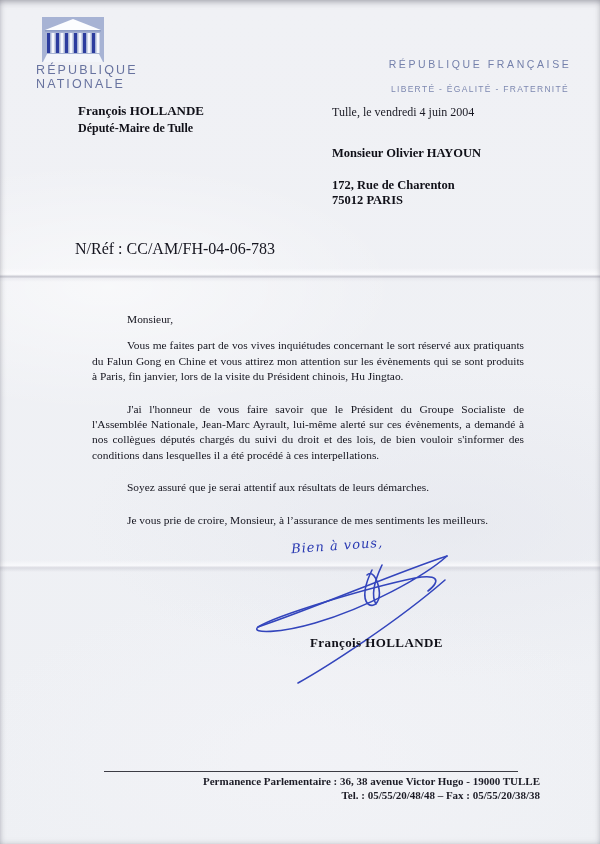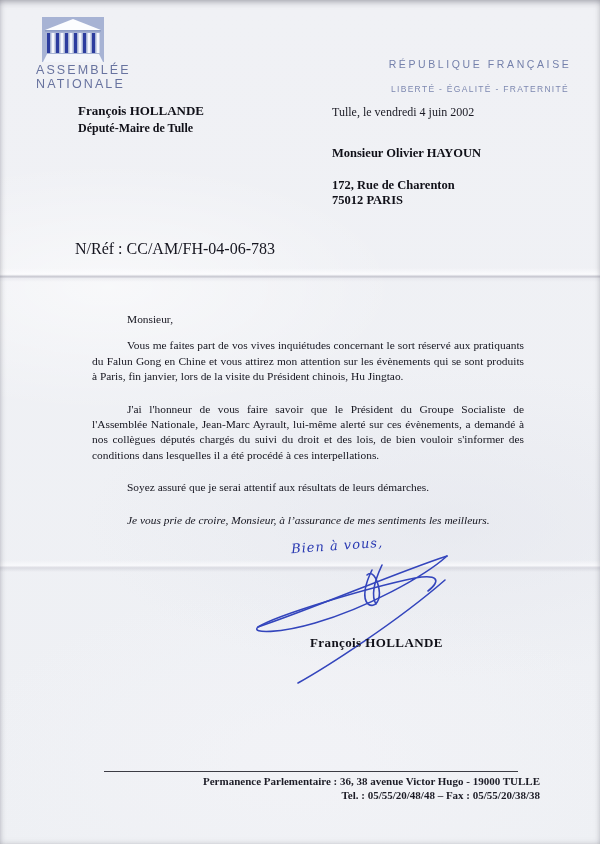--- a/index.html
+++ b/index.html
@@ -67,21 +67,21 @@
 
   
   .letter-body{
     position:absolute;left:75px;top:295px;width:466px;
     font-size:11.4px;line-height:15.4px;color:#14141e;
     text-align:justify;
   }
   .letter-body p{margin:17px;text-indent:35px;}
   .letter-body p.sal{text-align:left;margin-bottom:10px;}
   .letter-body p.sp{margin-top:11px;}
-  .letter-body p.last{text-align:left;font-style:italic;}
+  .letter-body p.last{text-align:left;}
 
   
   .handwritten{
     position:absolute;left:291px;top:538px;
     font-family:"DejaVu Serif", serif;font-style:italic;
     font-size:13px;color:#2a3ab2;transform:rotate(-4deg);
     letter-spacing:1px;
   }
   .signature-svg{position:absolute;left:245px;top:548px;pointer-events:none;}
   .signature-name{
@@ -120,35 +120,35 @@
       <rect x="36.5" y="16" width="3" height="20" fill="#f5f7fc"></rect>
       <rect x="41" y="16" width="3" height="20" fill="#2c3c9e"></rect>
       <rect x="45.5" y="16" width="3" height="20" fill="#f5f7fc"></rect>
       <rect x="50" y="16" width="3" height="20" fill="#2c3c9e"></rect>
       <rect x="54.5" y="16" width="3" height="20" fill="#f5f7fc"></rect>
     </g>
     <polygon points="1,45 61,45 57,37 5,37" fill="#f3f5fa"></polygon>
   </svg>
 </div>
 <div class="logo-caption">
-  <div>ASSEMBLÉE</div>
+  <div>RÉPUBLIQUE</div>
   <div>NATIONALE</div>
 </div>
 
 <div class="republique">
   <div class="l1">RÉPUBLIQUE FRANÇAISE</div>
   <div class="l2">LIBERTÉ - ÉGALITÉ - FRATERNITÉ</div>
 </div>
 
 <div class="sender">
   <div class="name">François HOLLANDE</div>
   <div class="title">Député-Maire de Tulle</div>
 </div>
 
-<div class="dateline">Tulle, le vendredi 4 juin 2002</div>
+<div class="dateline">Tulle, le vendredi 4 juin 2004</div>
 <div class="recipient">
   <div class="rname">Monsieur Olivier HAYOUN</div>
   <div class="addr">
     <div>172, Rue de Charenton</div>
     <div>75012 PARIS</div>
   </div>
 </div>
 
 <div class="reference">N/Réf : CC/AM/FH-04-06-783</div>
 

